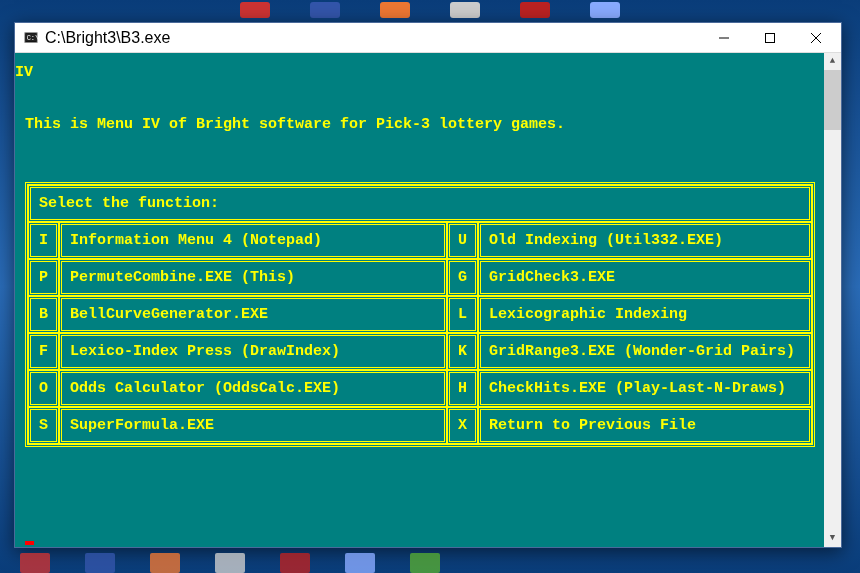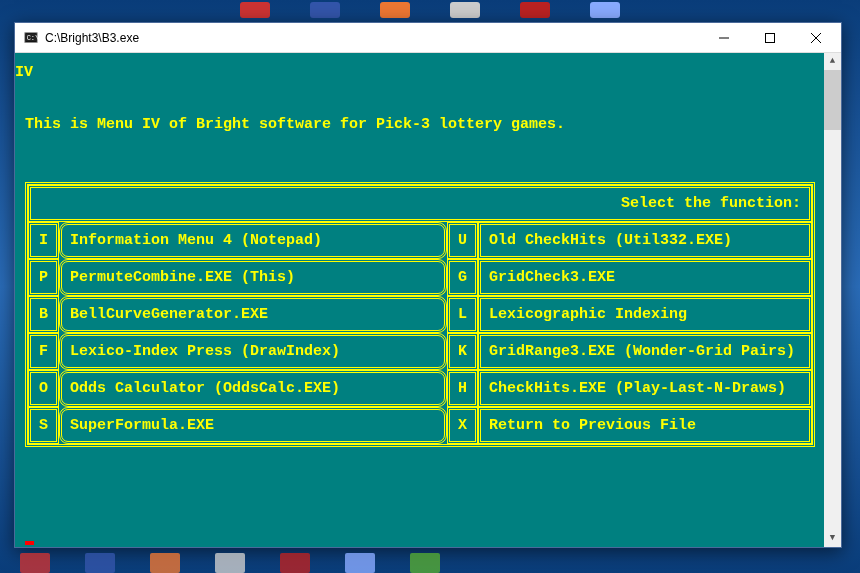--- a/index.html
+++ b/index.html
@@ -44,21 +44,21 @@
     width: 16px; height: 16px;
     display: inline-flex;
     align-items: center;
     justify-content: center;
     margin-right: 6px;
   }
   .app-icon svg { width: 14px; height: 14px; }
   .title-text {
     flex: 1;
     font-family: "Segoe UI", sans-serif;
-    font-size: 12px;
+    font-size: 16px;
     color: #000;
   }
   .win-controls { display: flex; }
   .win-btn {
     width: 46px; height: 29px;
     display: flex;
     align-items: center;
     justify-content: center;
     font-family: "Segoe UI", sans-serif;
     color: #000;
@@ -109,38 +109,38 @@
     margin-bottom: 24px;
     font-weight: bold;
     white-space: pre;
     margin-top: 37px;
   }
   .menu-box {
     margin: 50px 10px 0 10px;
     width: 790px;
   }
   .menu-header-row td {
-    text-align: right;
+    text-align: left;
     font-weight: bold;
     padding: 6px 0;
   }
   table.dbl {
     border-collapse: separate;
     border-spacing: 0;
     width: 100%;
     border: 3px double #ffff00;
   }
   table.dbl td {
     border: 3px double #ffff00;
     padding: 8px 8px;
     font-weight: bold;
     white-space: nowrap;
   }
   td.key { width: 30px; text-align: left; }
-  td.desc-left { width: 388px; border-radius: 9px; }
+  td.desc-left { width: 388px; }
   td.desc-right { }
   .cursor {
     position: absolute;
     left: 10px;
     bottom: 2px;
     width: 9px; height: 4px;
     background: #ff0000;
   }
   .taskbar-bottom {
     position: absolute;
@@ -207,21 +207,21 @@
       <div class="menu-box">
         <table class="dbl">
           <tbody>
               <tr class="menu-header-row">
             <td colspan="4">Select the function:</td>
           </tr>
           <tr>
             <td class="key">I</td>
             <td class="desc-left">Information Menu 4 (Notepad)</td>
             <td class="key">U</td>
-            <td class="desc-right">Old CheckHits (Util332.EXE)</td>
+            <td class="desc-right">Old Indexing (Util332.EXE)</td>
           </tr>
           <tr>
             <td class="key">P</td>
             <td class="desc-left">PermuteCombine.EXE (This)</td>
             <td class="key">G</td>
             <td class="desc-right">GridCheck3.EXE</td>
           </tr>
           <tr>
             <td class="key">B</td>
             <td class="desc-left">BellCurveGenerator.EXE</td>

